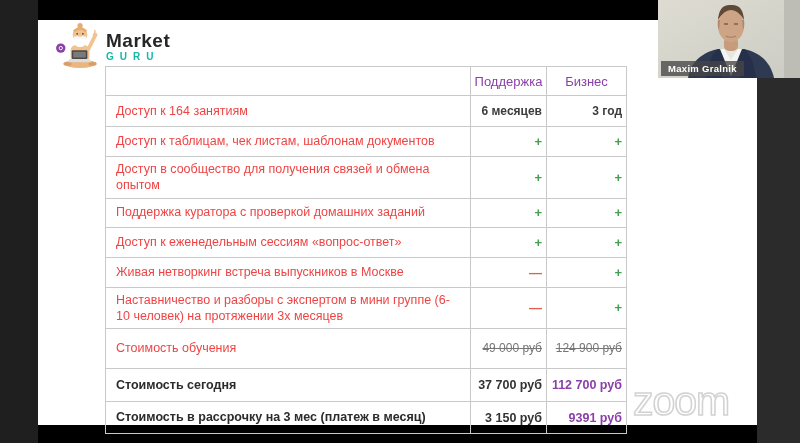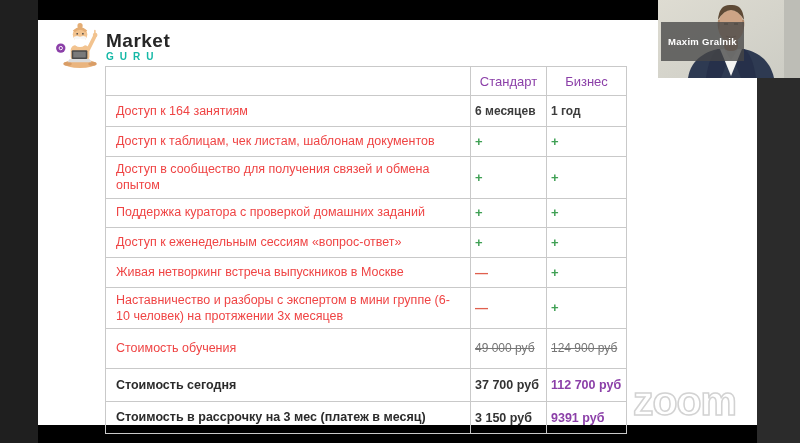--- a/index.html
+++ b/index.html
@@ -24,41 +24,41 @@
     position:absolute; left:105px; top:66px; width:521px; z-index:3;
     border-collapse:collapse; table-layout:fixed;
   }
   .pricing col.c-feat { width:365px; }
   .pricing col.c-std  { width:76px; }
   .pricing col.c-biz  { width:80px; }
   .pricing th, .pricing td { border:1px solid #c9c9c9; vertical-align:middle; }
   .pricing th { font-weight:normal; font-size:13px; color:#8b3fa8; text-align:center; }
   td.feat { font-size:12.5px; color:#ef4444; text-align:left; padding:4px 10px; line-height:1.3; }
   td.feat.bold { font-weight:bold; color:#2b2b2b; }
-  td.val  { text-align:left; font-size:12px; color:#3c3c3c; padding:2px 4px; }
+  td.val  { text-align:right; font-size:12px; color:#3c3c3c; padding:2px 4px; }
   td.val.dur   { font-weight:bold; color:#3c3c3c; font-size:12px; }
   td.val.plus  { color:#3fa054; font-weight:bold; font-size:13px; }
   td.val.minus { color:#e0604e; font-weight:bold; font-size:13px; }
   td.val.strike{ color:#767676; text-decoration:line-through; font-size:12px; line-height:1.35; }
   td.val.money { font-weight:bold; color:#333333; font-size:12.5px; white-space:nowrap; }
   td.val.money.purple { color:#8b3fa8; }
 
   
   .webcam { position:absolute; left:658px; top:0; width:142px; height:78px; z-index:4; overflow:hidden; }
   .webcam svg { display:block; }
   .name-tag {
-    position:absolute; left:3px; bottom:17px;
+    position:absolute; left:3px; bottom:2px;
     background:rgba(70,70,70,0.78); color:#ffffff;
-    font-size:9.5px; font-weight:bold; padding:14px 7px; letter-spacing:.3px;
+    font-size:9.5px; font-weight:bold; padding:2px 7px; letter-spacing:.3px;
   }
 
   
   .watermark {
     position:absolute; left:633px; top:381px; z-index:3;
-    font-size:41px; font-weight:bold; letter-spacing:-1px; line-height:1;
+    font-size:41px; font-weight:normal; letter-spacing:-1px; line-height:1;
     color:#ffffff; -webkit-text-stroke:1.5px #d2d2d2;
     text-shadow:0 0 1px rgba(180,180,180,.6);
   }
 </style>
 </head>
 <body>
 
 <div class="root">
   <div class="left-strip"></div>
   <div class="right-strip"></div>
@@ -103,27 +103,27 @@
 
   <table class="pricing">
     <colgroup>
         <col class="c-feat">
         <col class="c-std">
         <col class="c-biz">
       </colgroup>
     <tbody>
         <tr style="height:29px">
       <th></th>
-      <th>Стандарт</th>
+      <th>Поддержка</th>
       <th>Бизнес</th>
     </tr>
     <tr style="height:31px">
       <td class="feat">Доступ к 164 занятиям</td>
       <td class="val dur">6 месяцев</td>
-      <td class="val dur">1 год</td>
+      <td class="val dur">3 год</td>
     </tr>
     <tr style="height:30px">
       <td class="feat">Доступ к таблицам, чек листам, шаблонам документов</td>
       <td class="val plus">+</td>
       <td class="val plus">+</td>
     </tr>
     <tr style="height:30px">
       <td class="feat">Доступ в сообщество для получения связей и обмена опытом</td>
       <td class="val plus">+</td>
       <td class="val plus">+</td>

